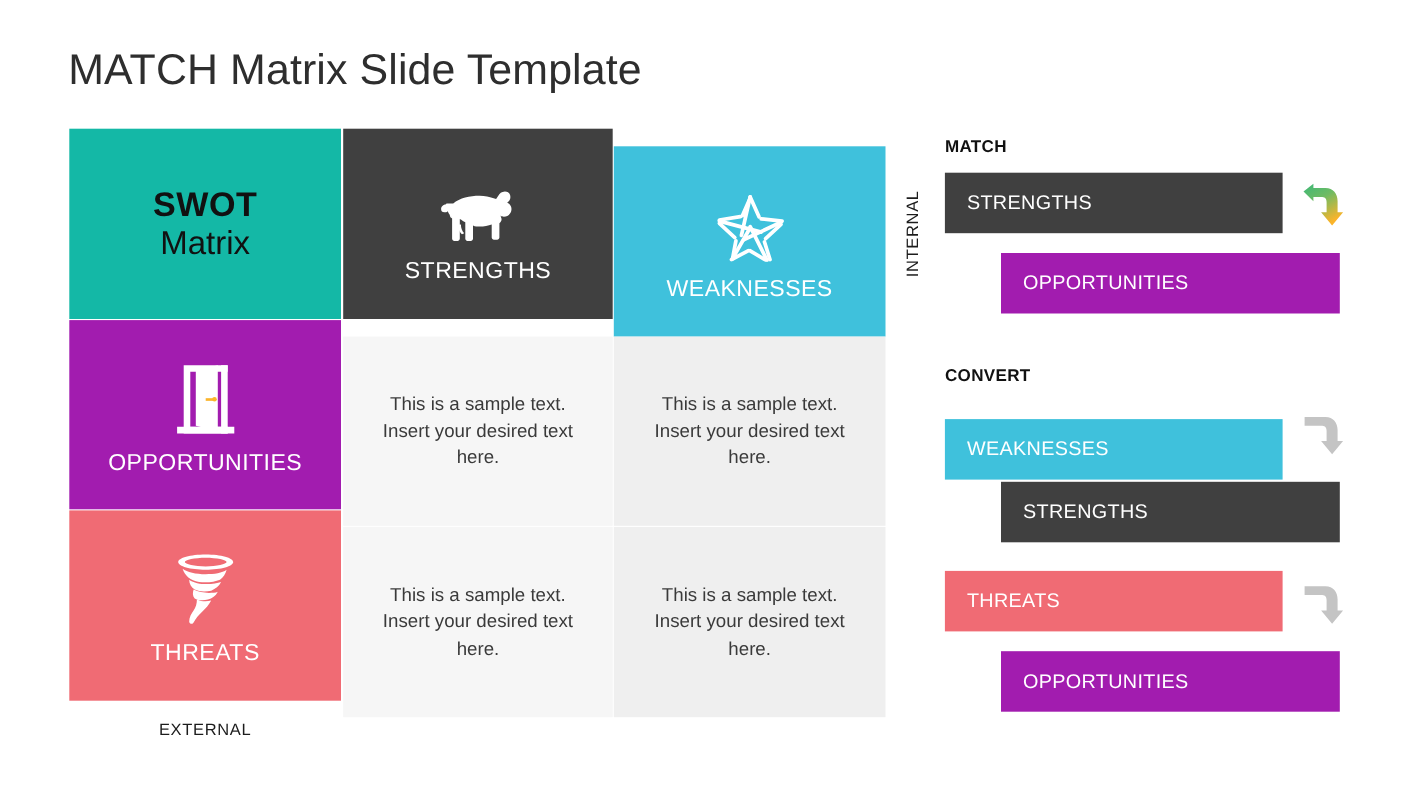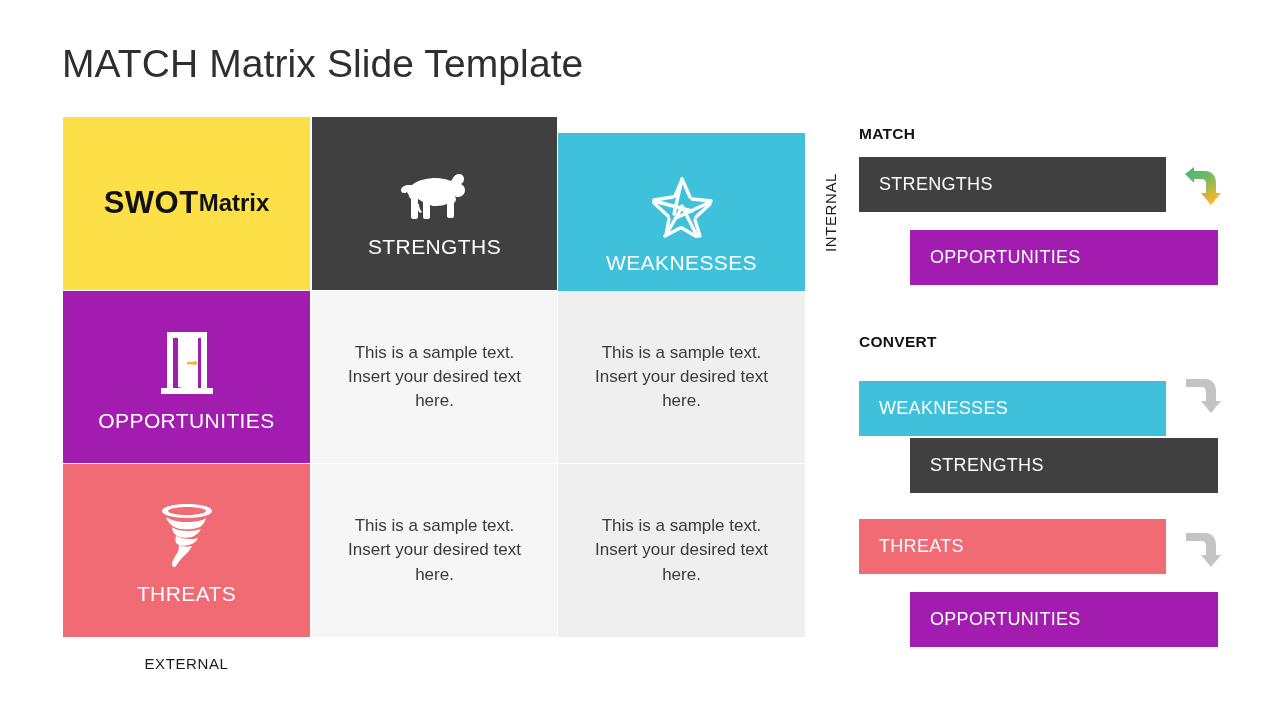--- a/index.html
+++ b/index.html
@@ -64,47 +64,48 @@
   }
   .quad-name {
     font-size: 21px;
     font-weight: 400;
     letter-spacing: 0.4px;
     line-height: 1;
   }
 
   .swot-head {
     display: flex;
-    flex-direction: row;
-    align-items: center;
-    justify-content: center;
-    background: #fde047;
+    flex-direction: column;
+    align-items: center;
+    justify-content: center;
+    background: #14b8a6;
     color: #111111;
   }
   .swot-head .strong {
     font-size: 31px;
     font-weight: 700;
     letter-spacing: 0.5px;
     line-height: 1.18;
   }
   .swot-head .light {
-    font-size: 24px;
-    font-weight: 700;
+    font-size: 30px;
+    font-weight: 400;
     line-height: 1.18;
   }
 
   .text-cell {
     display: flex;
     align-items: center;
     justify-content: center;
     text-align: center;
     color: #3a3a3a;
     font-size: 17px;
     line-height: 1.42;
     padding: 0 26px;
+    margin-top: 15px;
   }
   .bg-a { background: #f6f6f6; }
   .bg-b { background: #efefef; }
 
   .bg-green  { background: #404040; }
   .bg-blue   { background: #3fc1dc; margin-top: 16px; }
   .bg-orange { background: #a21caf; }
   .bg-red    { background: #f06b74; }
 
   

